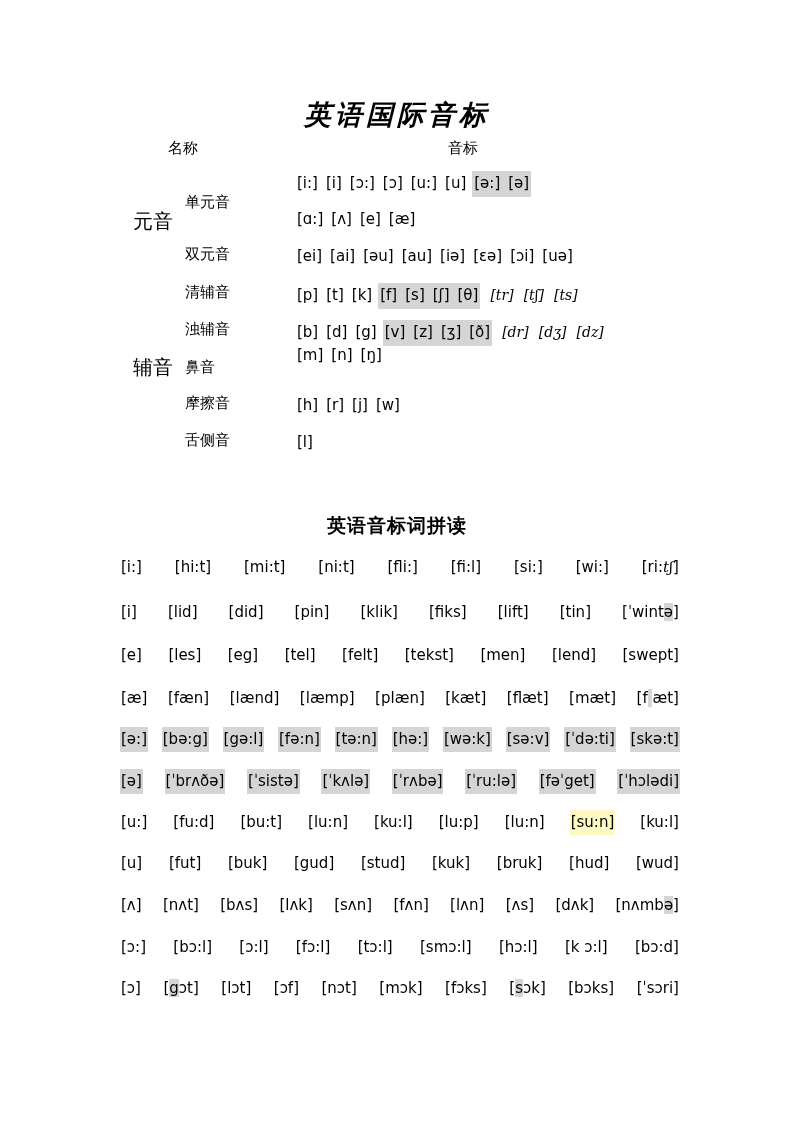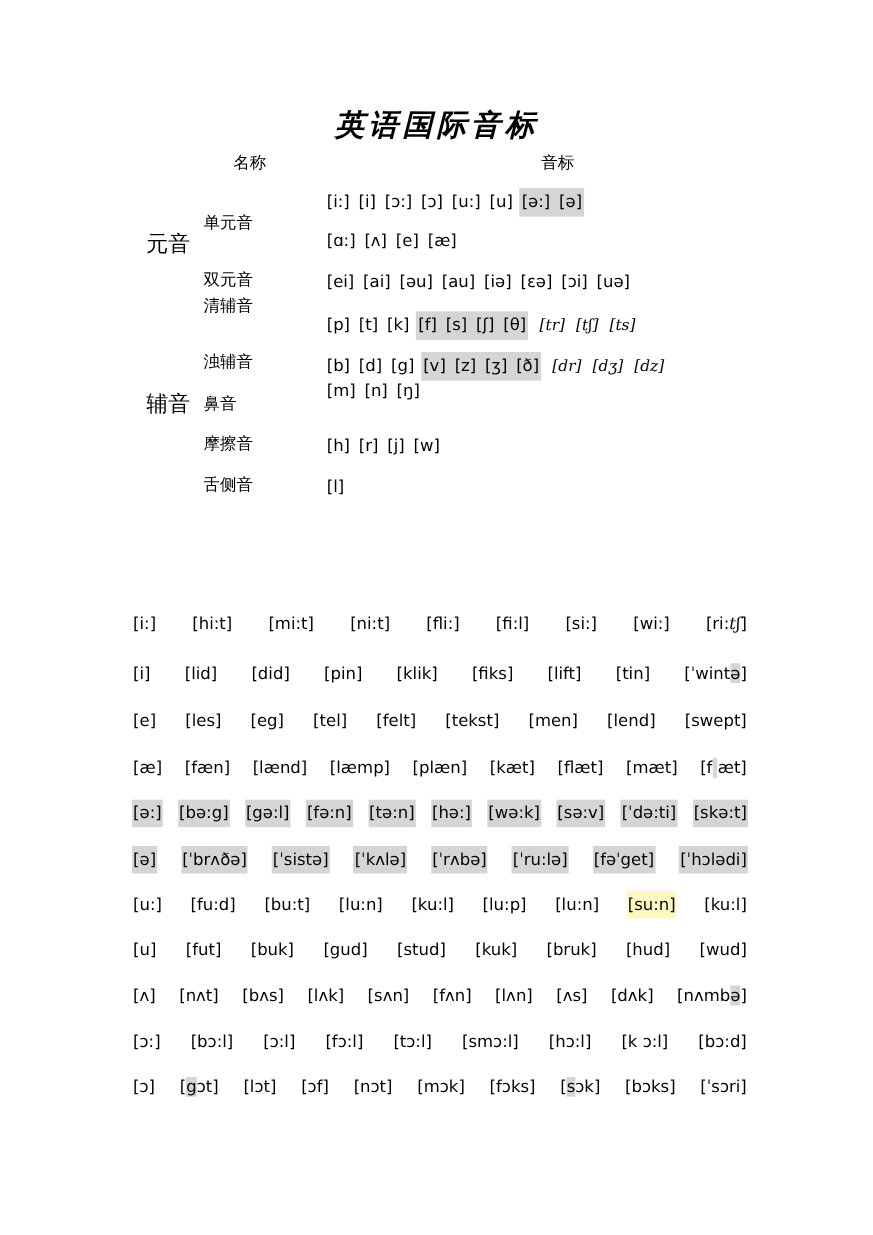--- a/index.html
+++ b/index.html
@@ -37,21 +37,20 @@
     letter-spacing: 4px;
     line-height: 30px;
   }
 
   
   .hdr {
     position: absolute;
     font-size: 15px;
     line-height: 18px;
     font-family: "DejaVu Sans", "Liberation Sans", sans-serif;
-    margin-left: 44px;
   }
   .hdr-name  { left: 168px; top: 139px; }
   .hdr-value { left: 253px; top: 139px; width: 420px; text-align: center; }
 
   
   .cat-label {
     position: absolute;
     font-size: 20px;
     line-height: 18px;
     font-family: "DejaVu Sans", "Liberation Sans", sans-serif;
@@ -139,37 +138,38 @@
   <div class="hdr hdr-name">名称</div>
   <div class="hdr hdr-value">音标</div>
 
   <div id="table-categories">
       <div class="cat-label" style="left: 120px; top: 212px;">元音</div>
       <div class="cat-label" style="left: 120px; top: 358px;">辅音</div>
     </div>
   <div id="table-groups">
       <div class="grp-label" style="top: 193px;">单元音</div>
       <div class="grp-label" style="top: 245px;">双元音</div>
-      <div class="grp-label" style="top: 269px;">清辅音</div>
+      <div class="grp-label" style="top: 283px;">清辅音</div>
       <div class="grp-label" style="top: 320px;">浊辅音</div>
       <div class="grp-label" style="top: 358px;">鼻音</div>
       <div class="grp-label" style="top: 394px;">摩擦音</div>
       <div class="grp-label" style="top: 431px;">舌侧音</div>
     </div>
   <div id="table-rows">
       <div class="sym-row" style="top: 171px;"><span class="sym">[i:]</span><span class="sym">[i]</span><span class="sym">[ɔ:]</span><span class="sym">[ɔ]</span><span class="sym">[u:]</span><span class="sym">[u]</span><span class="seg-hl"><span class="sym">[ə:]</span><span class="sym">[ə]</span></span></div>
       <div class="sym-row" style="top: 208px;"><span class="sym">[ɑ:]</span><span class="sym">[ʌ]</span><span class="sym">[e]</span><span class="sym">[æ]</span></div>
       <div class="sym-row" style="top: 245px;"><span class="sym">[ei]</span><span class="sym">[ai]</span><span class="sym">[əu]</span><span class="sym">[au]</span><span class="sym">[iə]</span><span class="sym">[ɛə]</span><span class="sym">[ɔi]</span><span class="sym">[uə]</span></div>
       <div class="sym-row" style="top: 283px;"><span class="sym">[p]</span><span class="sym">[t]</span><span class="sym">[k]</span><span class="seg-hl"><span class="sym">[f]</span><span class="sym">[s]</span><span class="sym">[ʃ]</span><span class="sym">[θ]</span></span><span class="sym it" style="margin-left: 10px;">[tr]</span><span class="sym it" style="margin-left: 10px;">[tʃ]</span><span class="sym it" style="margin-left: 10px;">[ts]</span></div>
       <div class="sym-row" style="top: 320px;"><span class="sym">[b]</span><span class="sym">[d]</span><span class="sym">[g]</span><span class="seg-hl"><span class="sym">[v]</span><span class="sym">[z]</span><span class="sym">[ʒ]</span><span class="sym">[ð]</span></span><span class="sym it" style="margin-left: 10px;">[dr]</span><span class="sym it" style="margin-left: 10px;">[dʒ]</span><span class="sym it" style="margin-left: 10px;">[dz]</span></div>
       <div class="sym-row" style="top: 344px;"><span class="sym">[m]</span><span class="sym">[n]</span><span class="sym">[ŋ]</span></div>
       <div class="sym-row" style="top: 394px;"><span class="sym">[h]</span><span class="sym">[r]</span><span class="sym">[j]</span><span class="sym">[w]</span></div>
       <div class="sym-row" style="top: 431px;"><span class="sym">[l]</span></div>
     </div>
 
+  <div class="sec2-title">英语音标词拼读</div>
 
   <div id="word-rows">
       <div class="word-row" style="top: 555px;">
         <span class="word">[i:]</span>
         <span class="word">[hi:t]</span>
         <span class="word">[mi:t]</span>
         <span class="word">[ni:t]</span>
         <span class="word">[fli:]</span>
         <span class="word">[fi:l]</span>
         <span class="word">[si:]</span>

